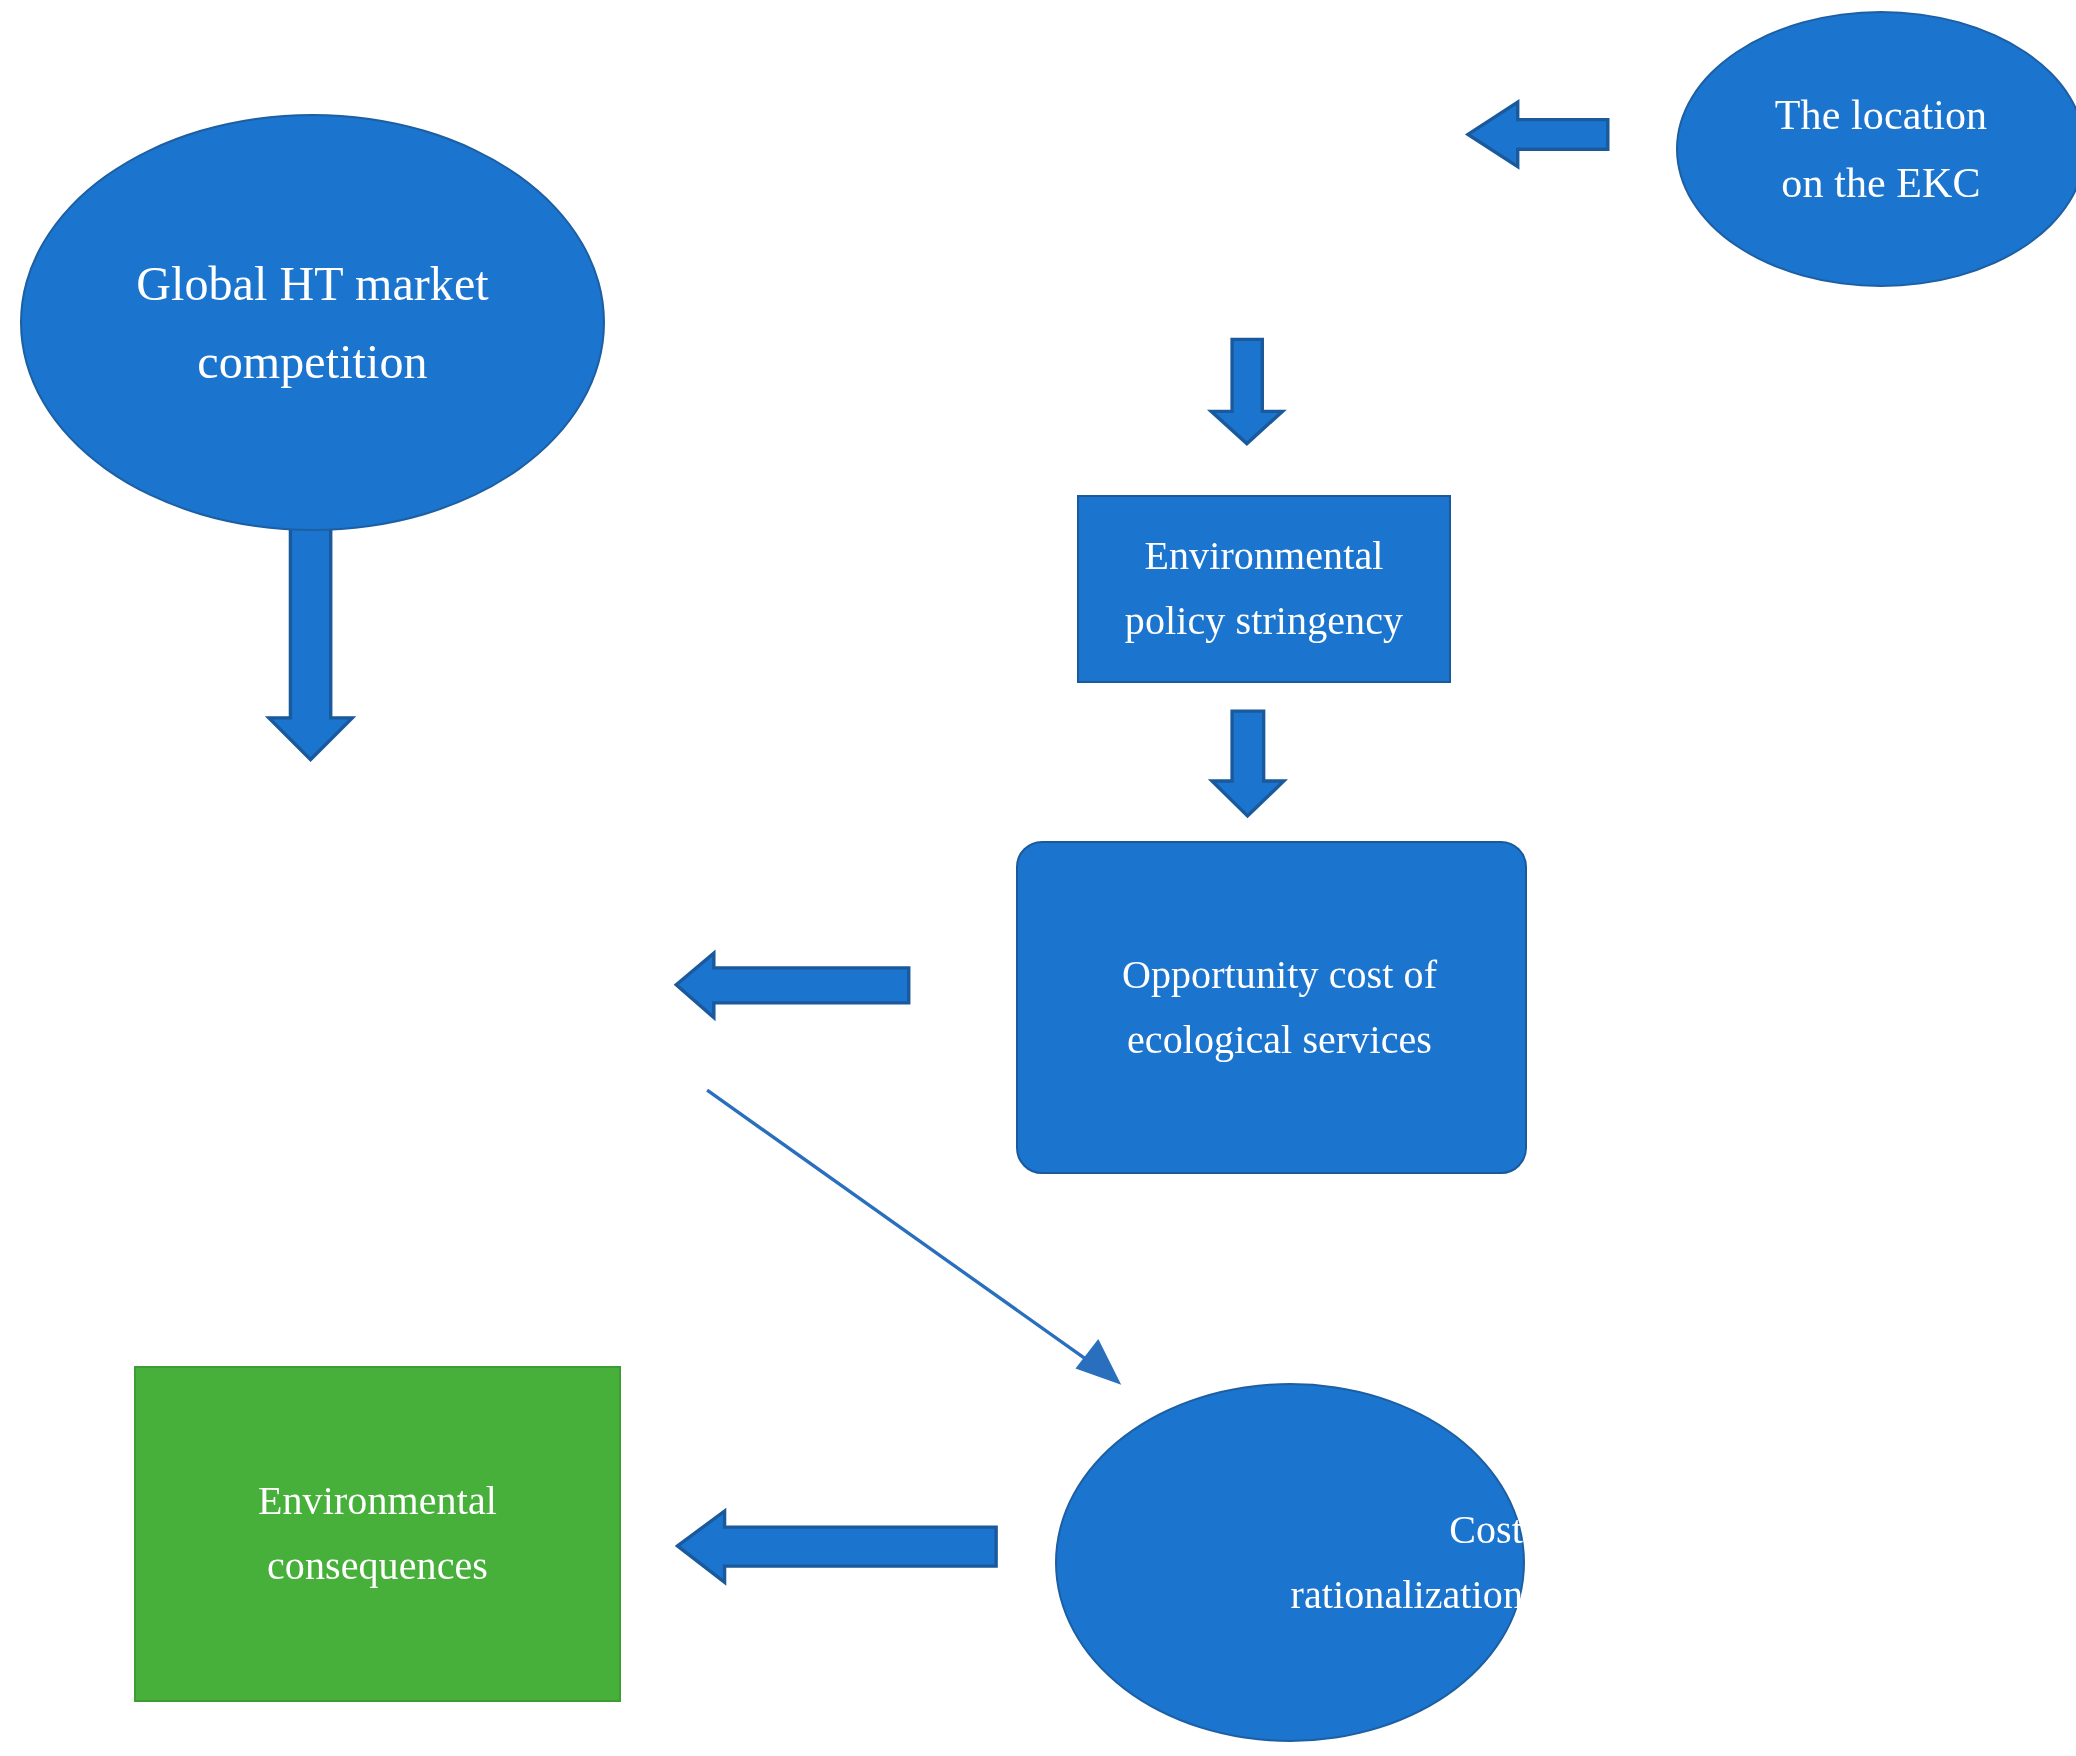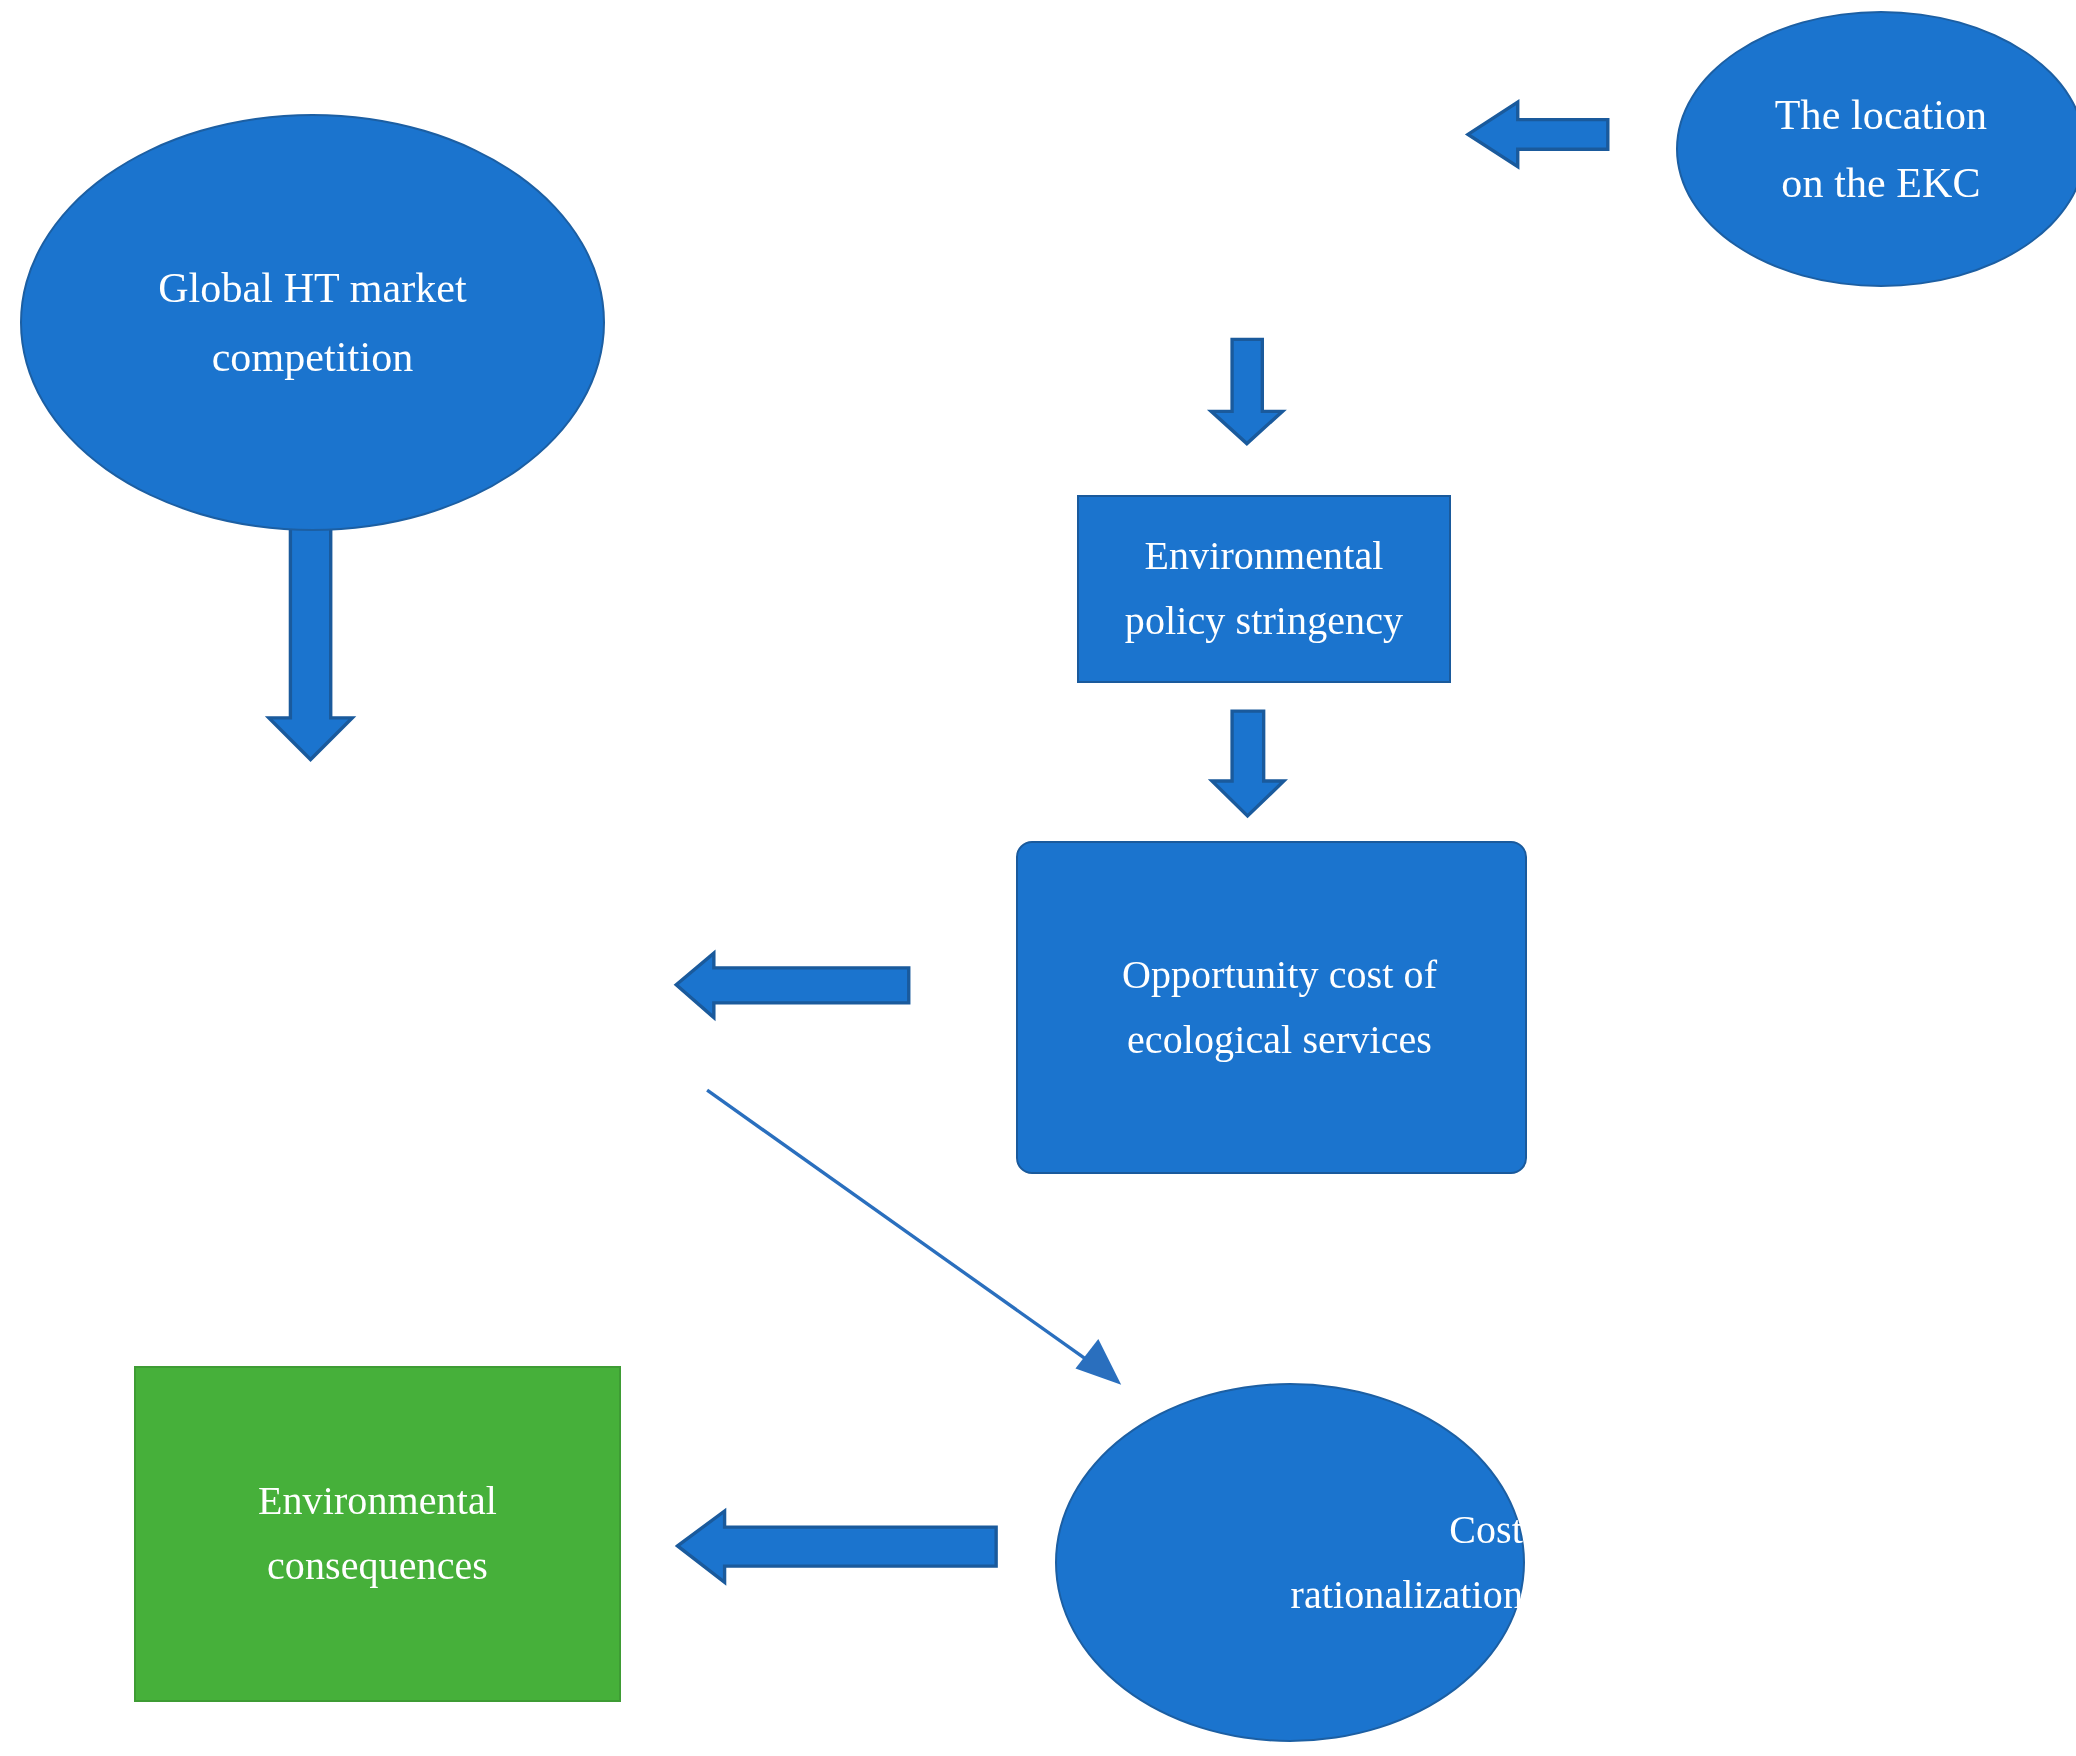--- a/index.html
+++ b/index.html
@@ -18,21 +18,21 @@
     text-align:center;
     color:#ffffff;
     box-sizing:border-box;
     line-height:1.62;
     letter-spacing:0.1px;
   }
   .node .lbl{display:block;width:100%;white-space:pre-line;}
 
   .ellipse{border-radius:50%;background:#1b74ce;border:2px solid #1c5fa3;}
   .rect{background:#1b74ce;border:2.7px solid #1a5a9c;}
-  .round-rect{background:#1b74ce;border:2.7px solid #1a5a9c;border-radius:16px;padding-left:16px;}
+  .round-rect{background:#1b74ce;border:2.7px solid #1a5a9c;border-radius:26px;padding-left:16px;}
   .green-rect{background:#46b03a;border:2.7px solid #3e9c34;}
 
   svg.arrows{position:absolute;left:0;top:0;width:2077px;height:1757px;overflow:visible;}
   .blockarrow{fill:#1b74ce;stroke:#1a5a9c;stroke-width:5;}
   .thinline{stroke:#2a6fbe;stroke-width:5;fill:none;}
   .thinhead{fill:#2a6fbe;}
 </style>
 </head>
 <body>
 
@@ -49,21 +49,21 @@
     <polygon class="blockarrow" points="432,782 492,782 492,1068 524,1068 462,1130 400,1068 432,1068"></polygon>
 
     <polygon class="blockarrow" points="1006,1465 1062,1418 1062,1440 1352,1440 1352,1492 1062,1492 1062,1514"></polygon>
 
     <line class="thinline" x1="1052" y1="1622" x2="1638" y2="2038"></line>
     <polygon class="thinhead" points="1668,2060 1600,2036 1634,1992"></polygon>
 
     <polygon class="blockarrow" points="1008,2300 1078,2248 1078,2272 1482,2272 1482,2330 1078,2330 1078,2354"></polygon>
   </svg>
 
-  <div class="node ellipse" style="left:20px;top:114px;width:585px;height:417px;font-size:42px;">
+  <div class="node ellipse" style="left:20px;top:114px;width:585px;height:417px;font-size:48px;">
     <span class="lbl">Global HT market
 competition</span>
   </div>
 
 
   <div class="node ellipse" style="left:1676px;top:10.8px;width:410px;height:276px;font-size:42px;">
     <span class="lbl">The location
 on the EKC</span>
   </div>
 

